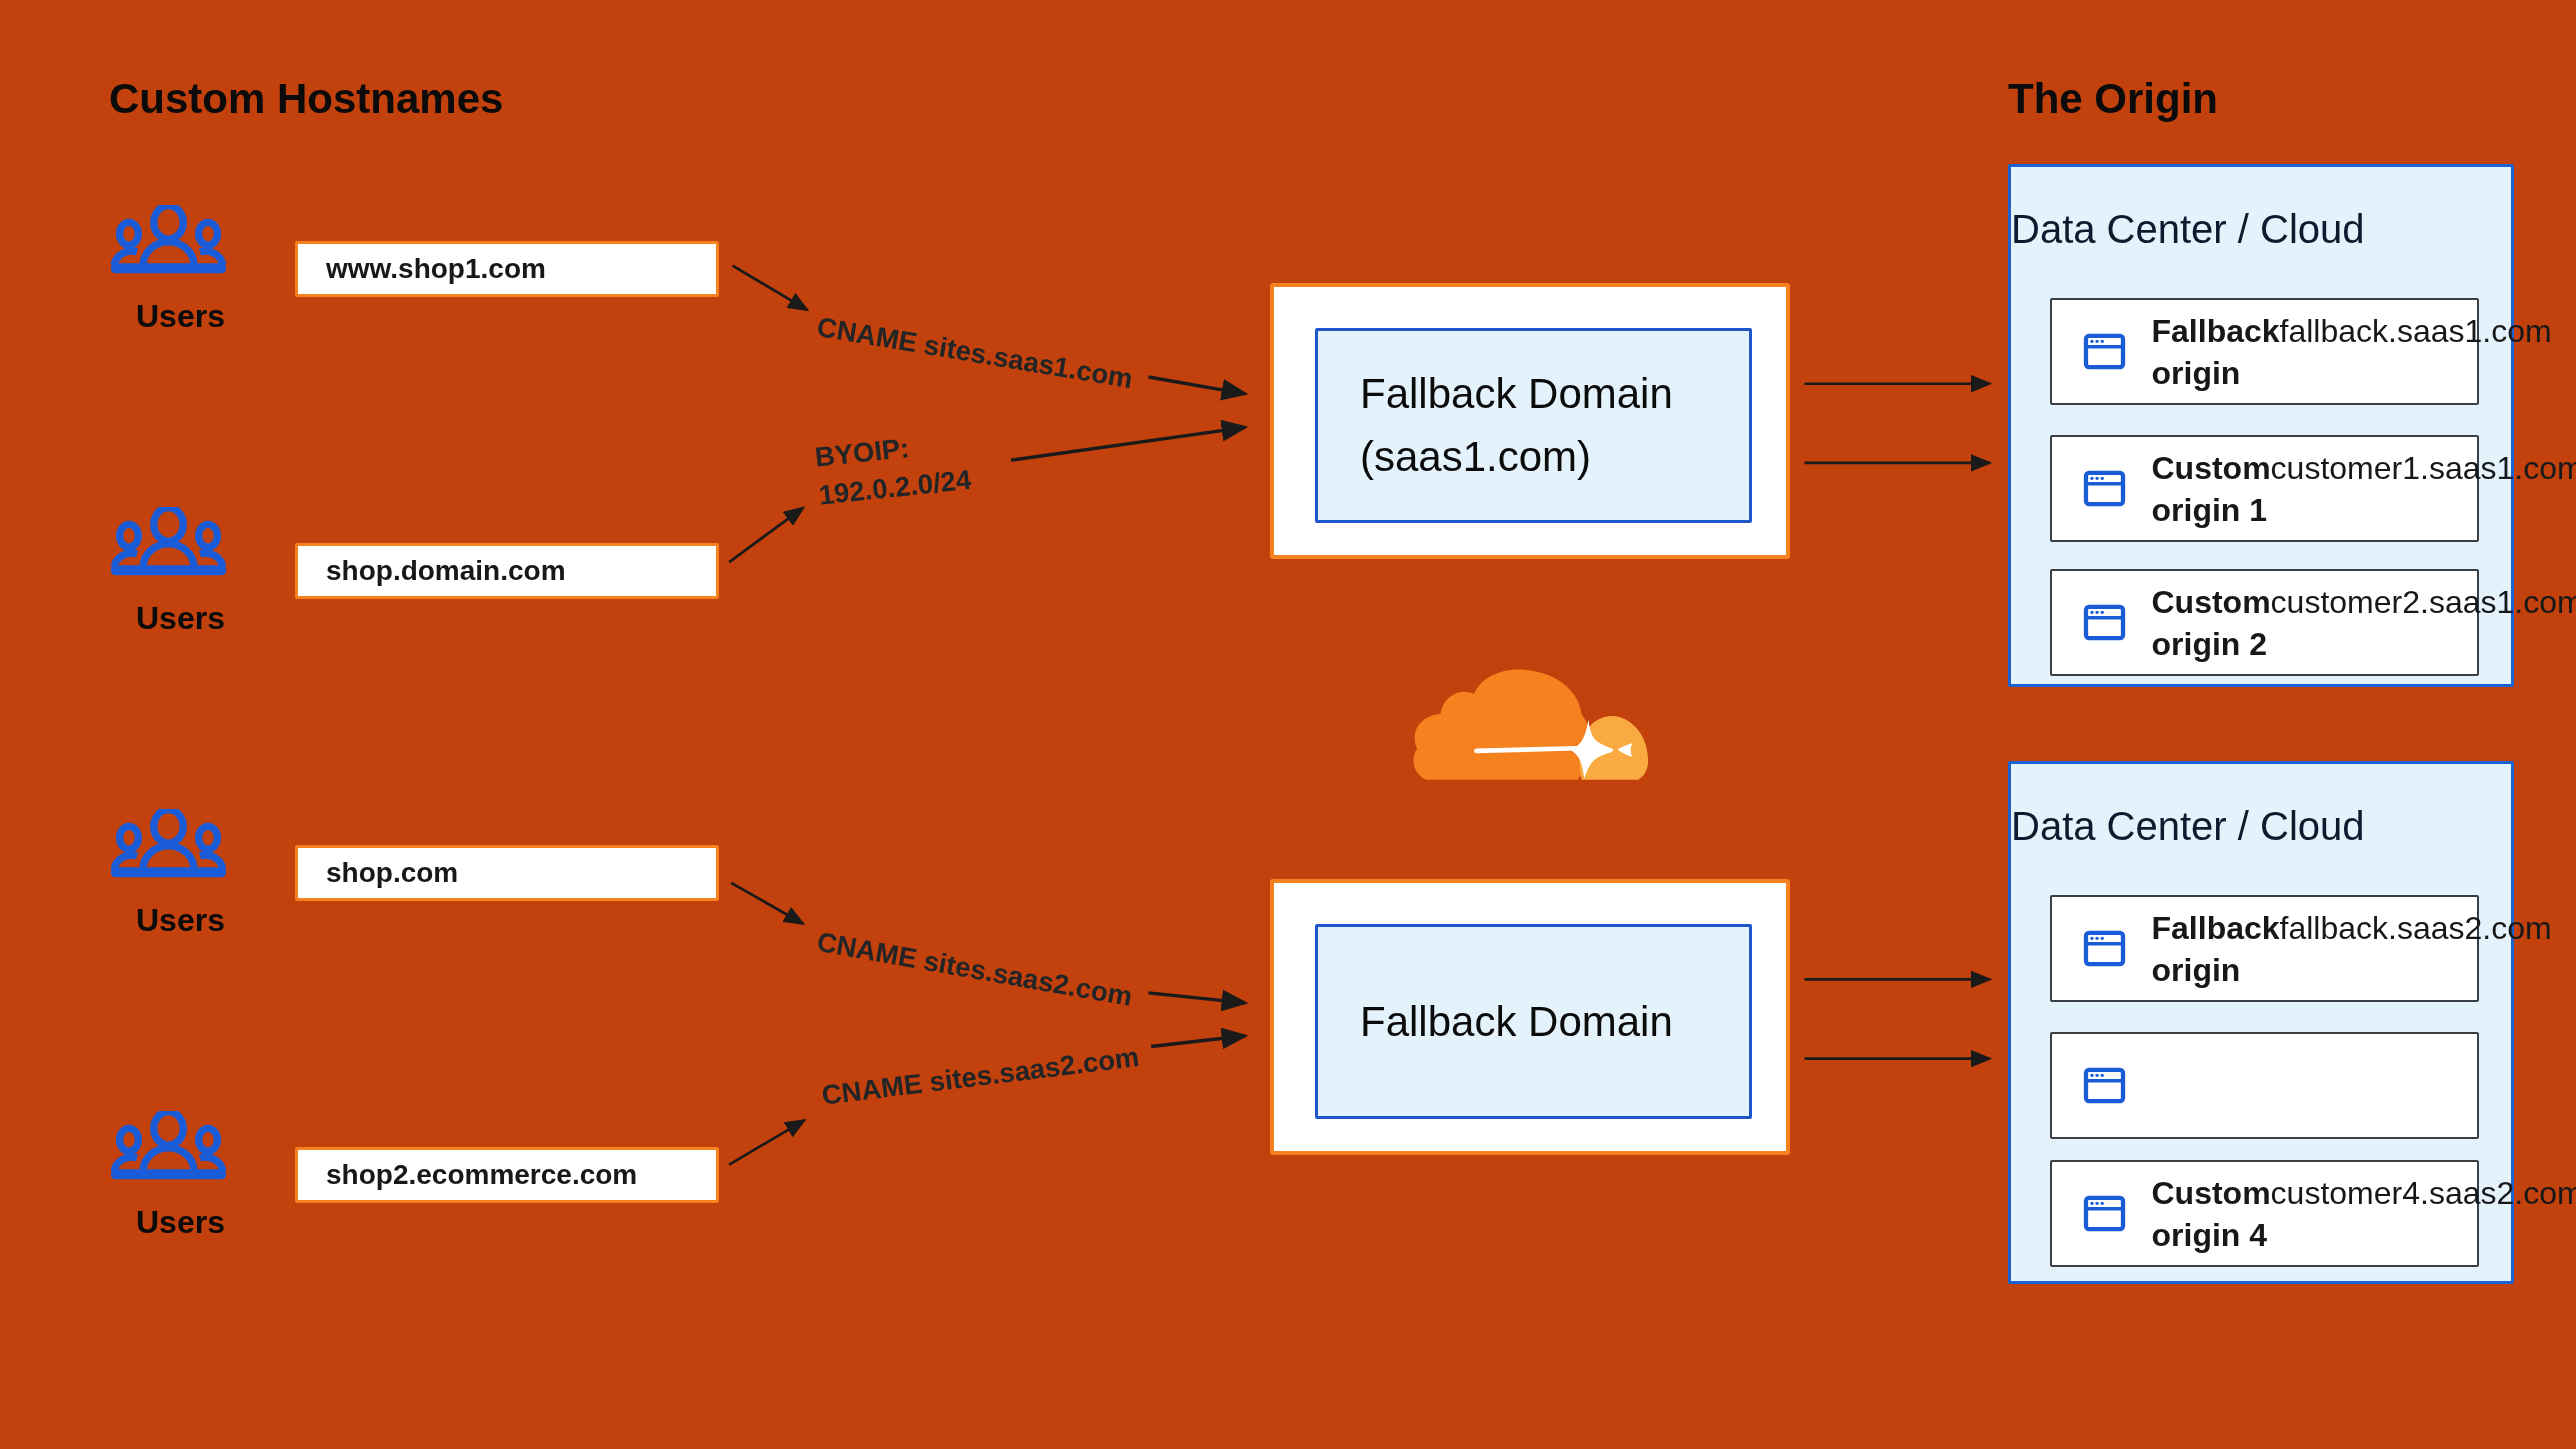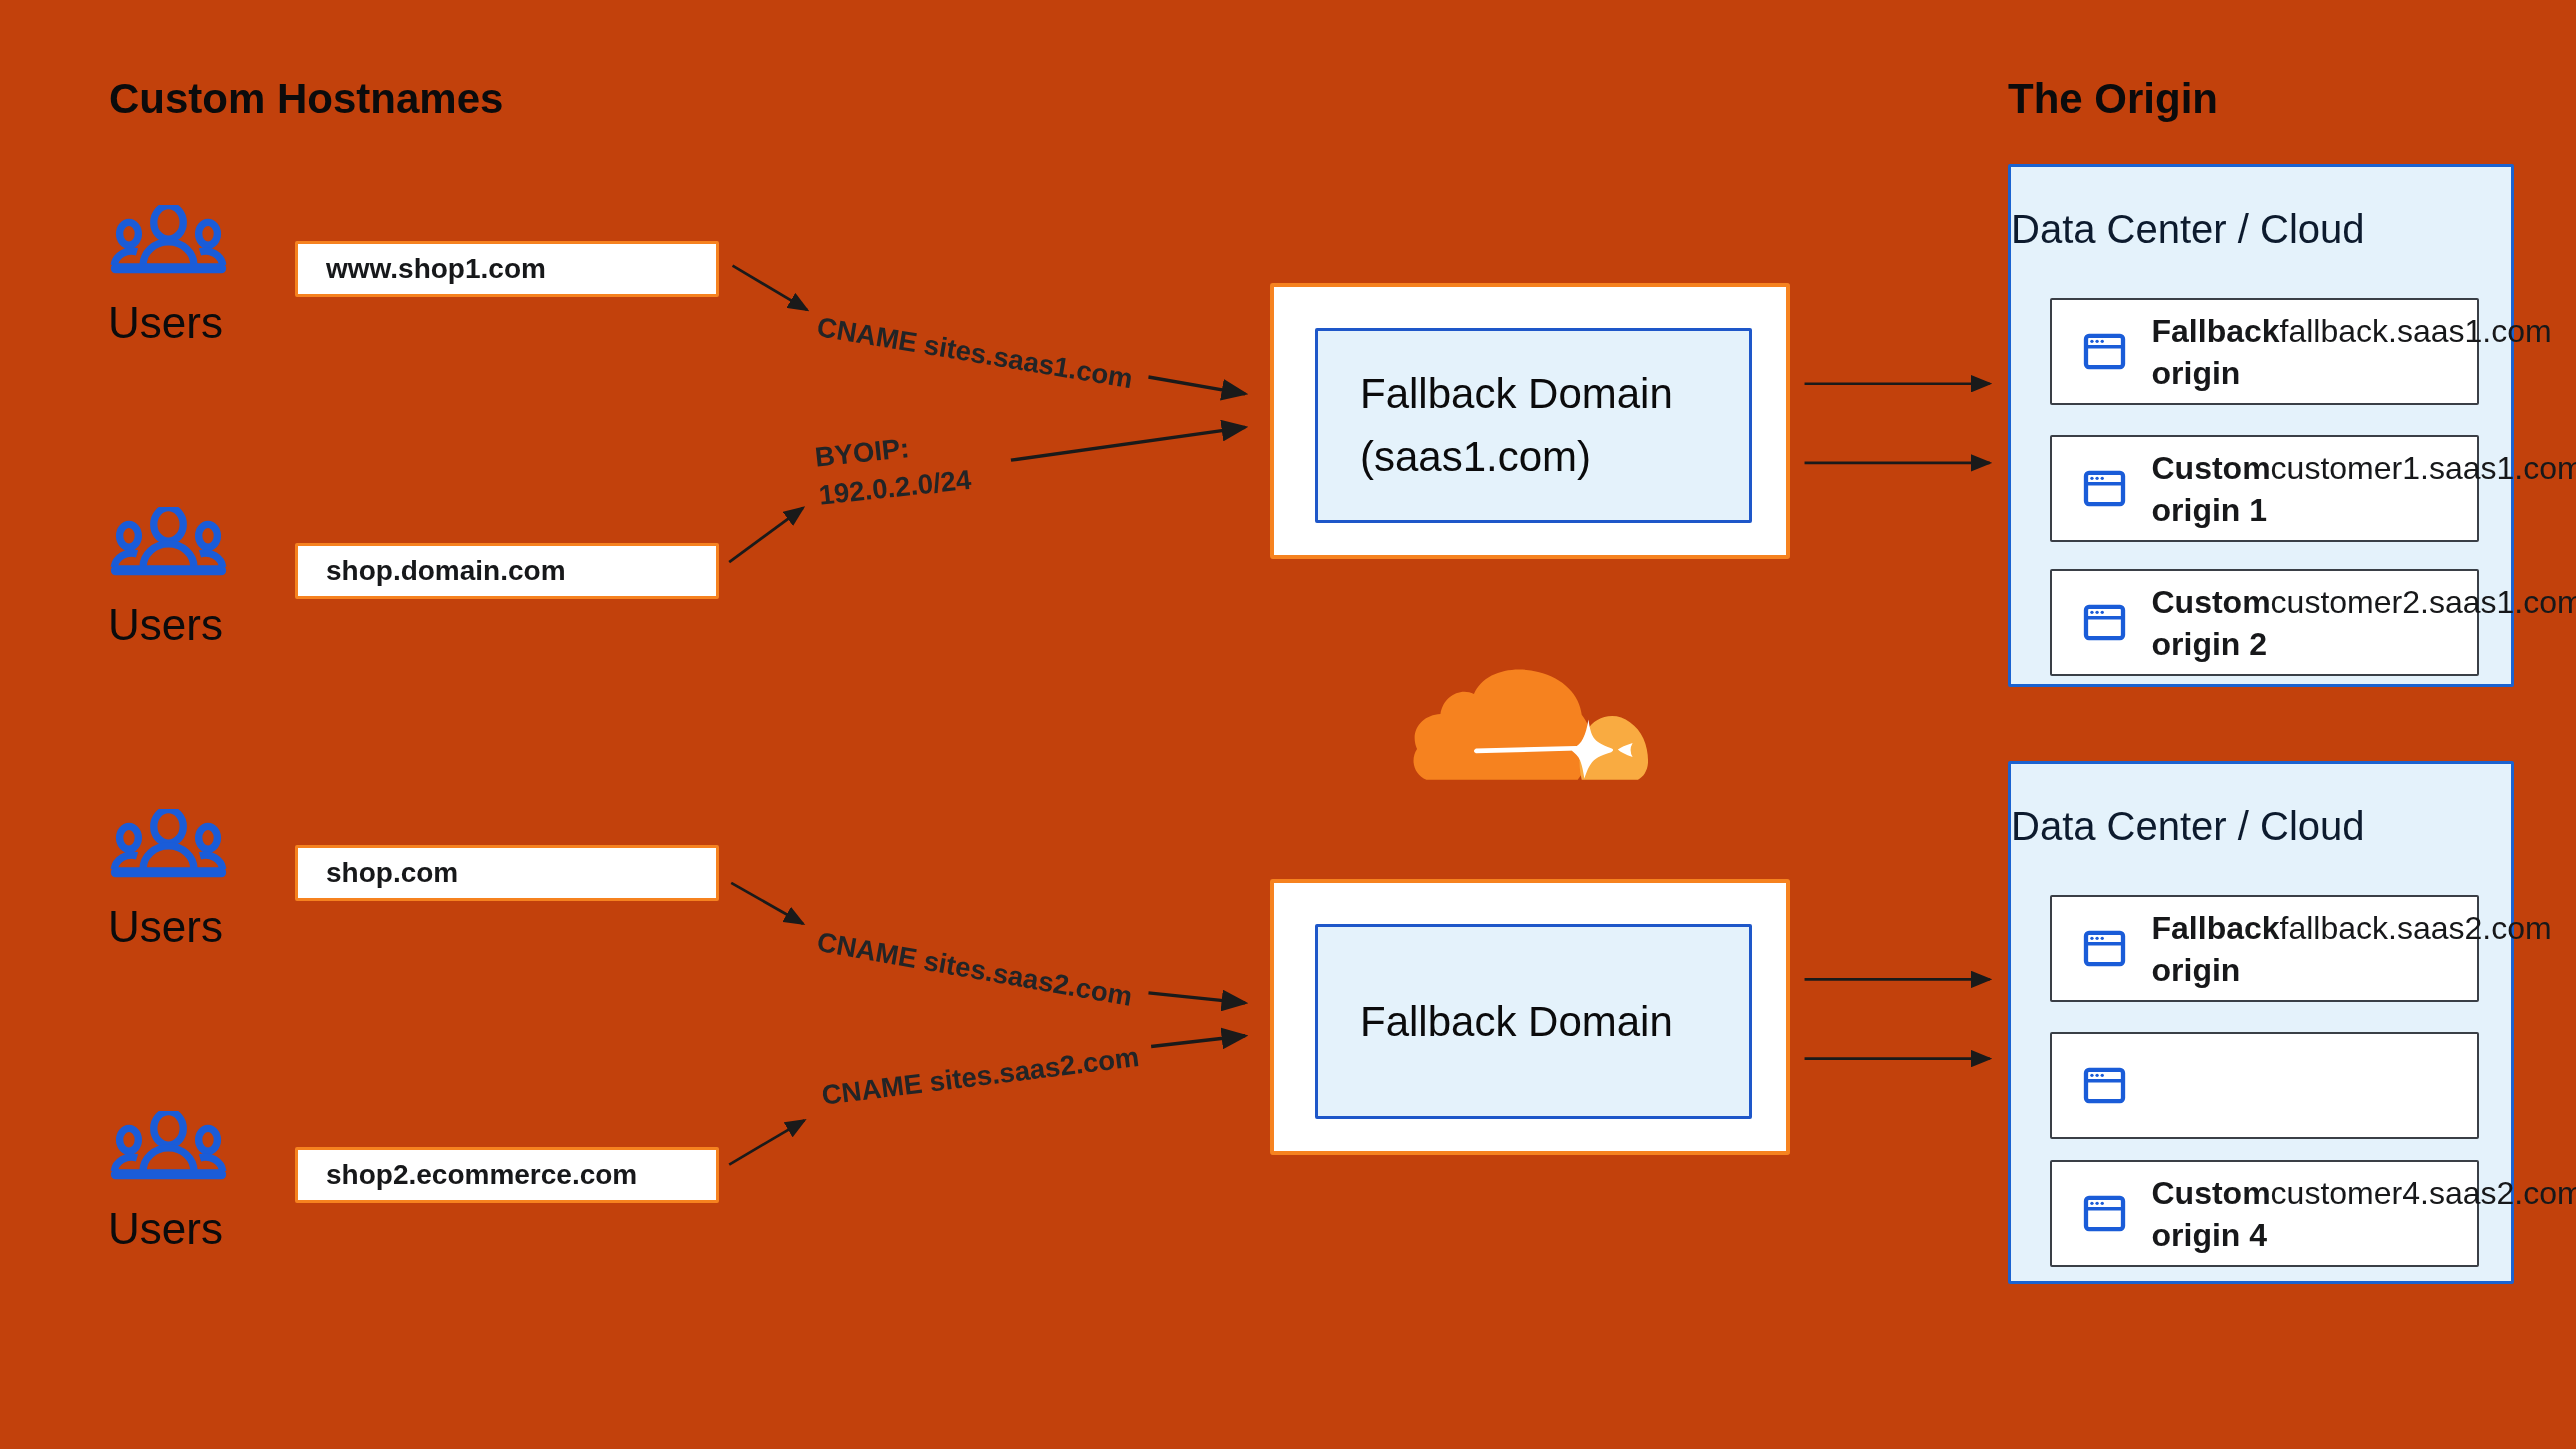--- a/index.html
+++ b/index.html
@@ -1,19 +1,19 @@
 <!DOCTYPE html>
 <html style="font-size:10.7px"><head>
 <meta charset="utf-8">
 <style>
   html,body{margin:0;padding:0;background:#ffffff;}
   #canvas{position:relative;width:2576px;height:1449px;background:#c2410c;font-family:"Liberation Sans",sans-serif;color:#0b0b0c;overflow:hidden;}
   .abs{position:absolute;}
   .heading{font-size:42px;font-weight:700;color:#0b0b0c;}
-  .users-label{font-size:44px;font-weight:400;color:#0b0b0c;}
+  .users-label{font-size:32px;font-weight:700;color:#0b0b0c;margin-left:28px;}
   .users-icon{width:121px;height:71px;display:block;}
   .hostbox{position:absolute;left:295px;width:424px;height:56px;border:3.4px solid #F6821F;border-radius:2px;background:#fff;display:flex;align-items:center;box-sizing:border-box;}
   .hostbox span{font-size:28px;font-weight:700;padding-left:28px;color:#17181a;}
   .fallback-outer{position:absolute;left:1270px;width:520px;height:276px;border:4px solid #F6821F;border-radius:2.7px;background:#fff;box-sizing:border-box;}
   .fallback-inner{position:absolute;left:41px;top:41px;width:437px;height:195px;background:#E4F2FB;border:3.4px solid #1E57C9;border-radius:2px;box-sizing:border-box;display:flex;flex-direction:column;justify-content:center;padding-left:42px;gap:15px;}
   .fallback-inner .l{font-size:42px;font-weight:400;}
   .dc{position:absolute;left:2008px;width:506px;height:523px;background:#E4F2FB;border:3.4px solid #1B63D0;border-radius:2px;box-sizing:border-box;}
   .dc-title{position:absolute;left:0;right:0;top:40px;text-align:left;font-size:40px;font-weight:400;color:#0d1b2e;}
   .card{position:absolute;left:39px;width:429px;height:107px;background:#fff;border:2px solid #3a3f46;border-radius:2px;box-sizing:border-box;display:flex;align-items:center;}
   .card-icon{margin-left:31px;width:43px;height:39px;flex:none;}

